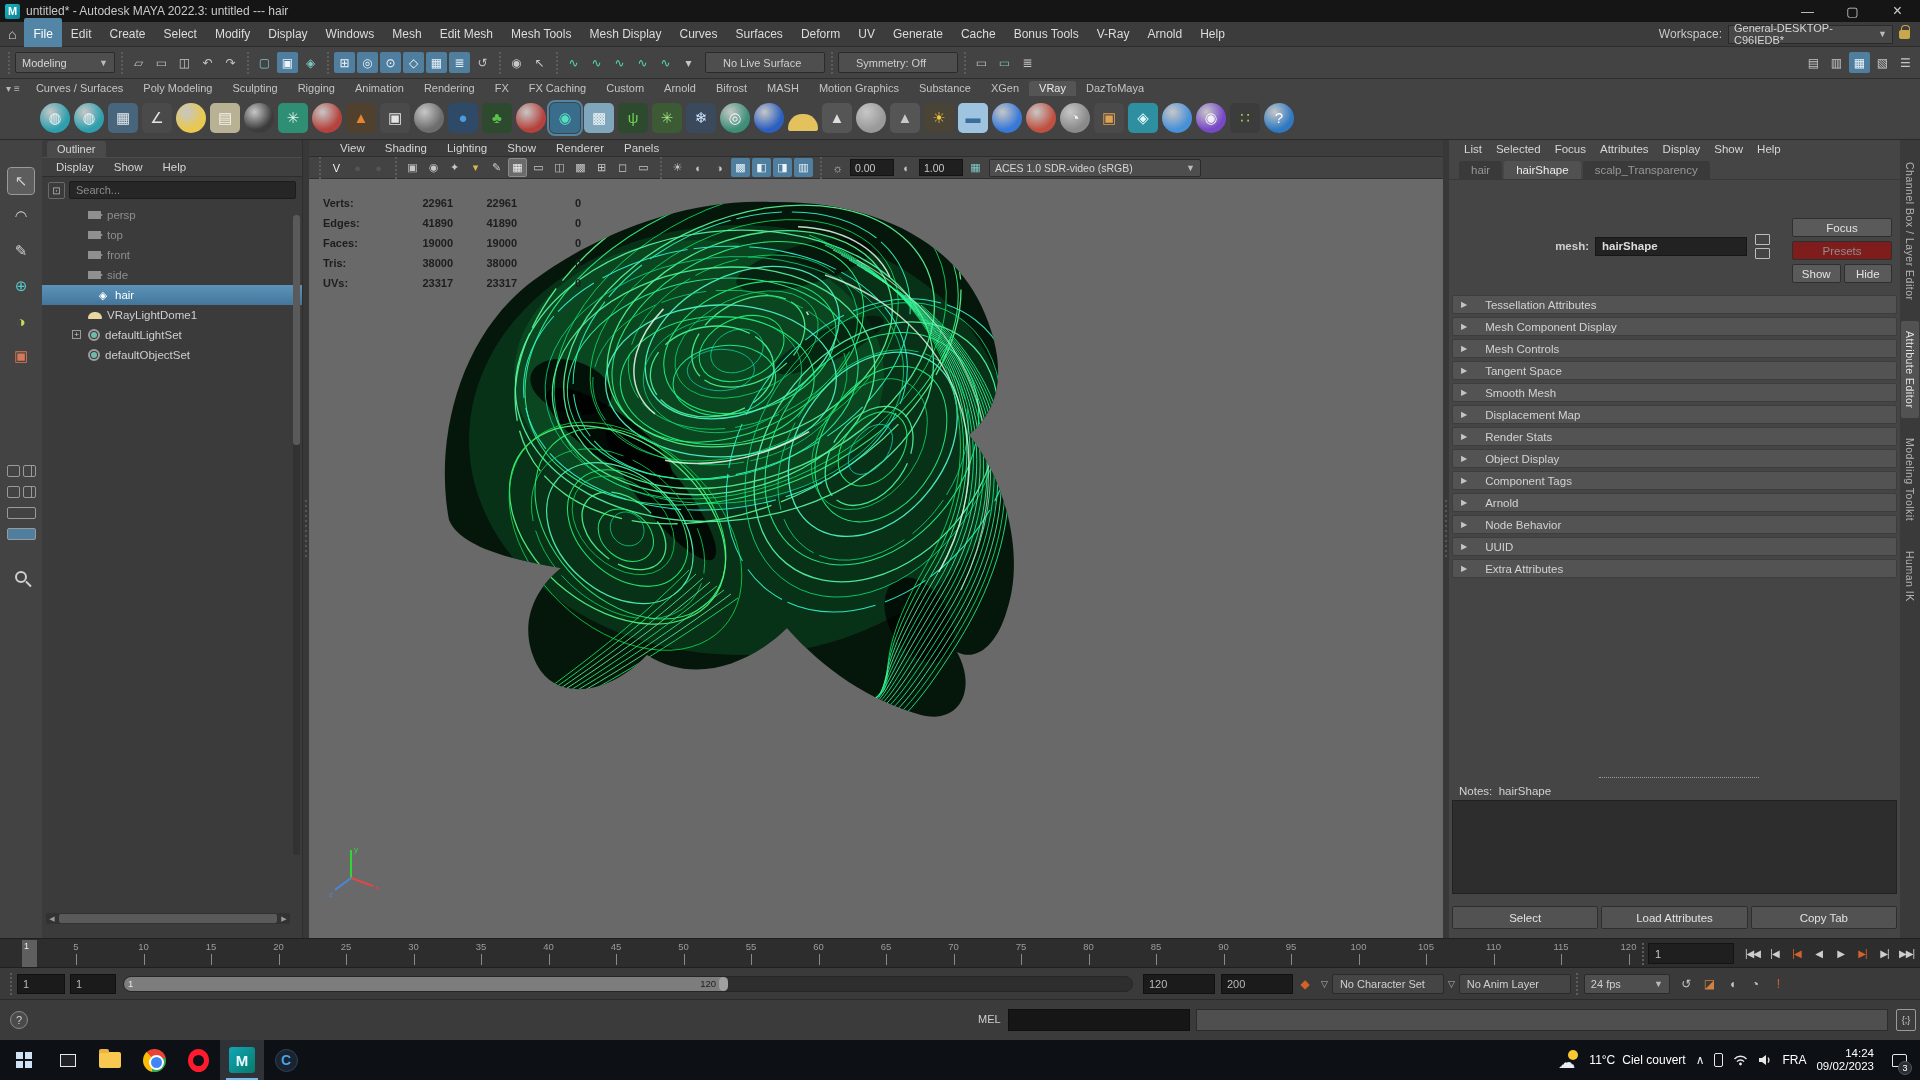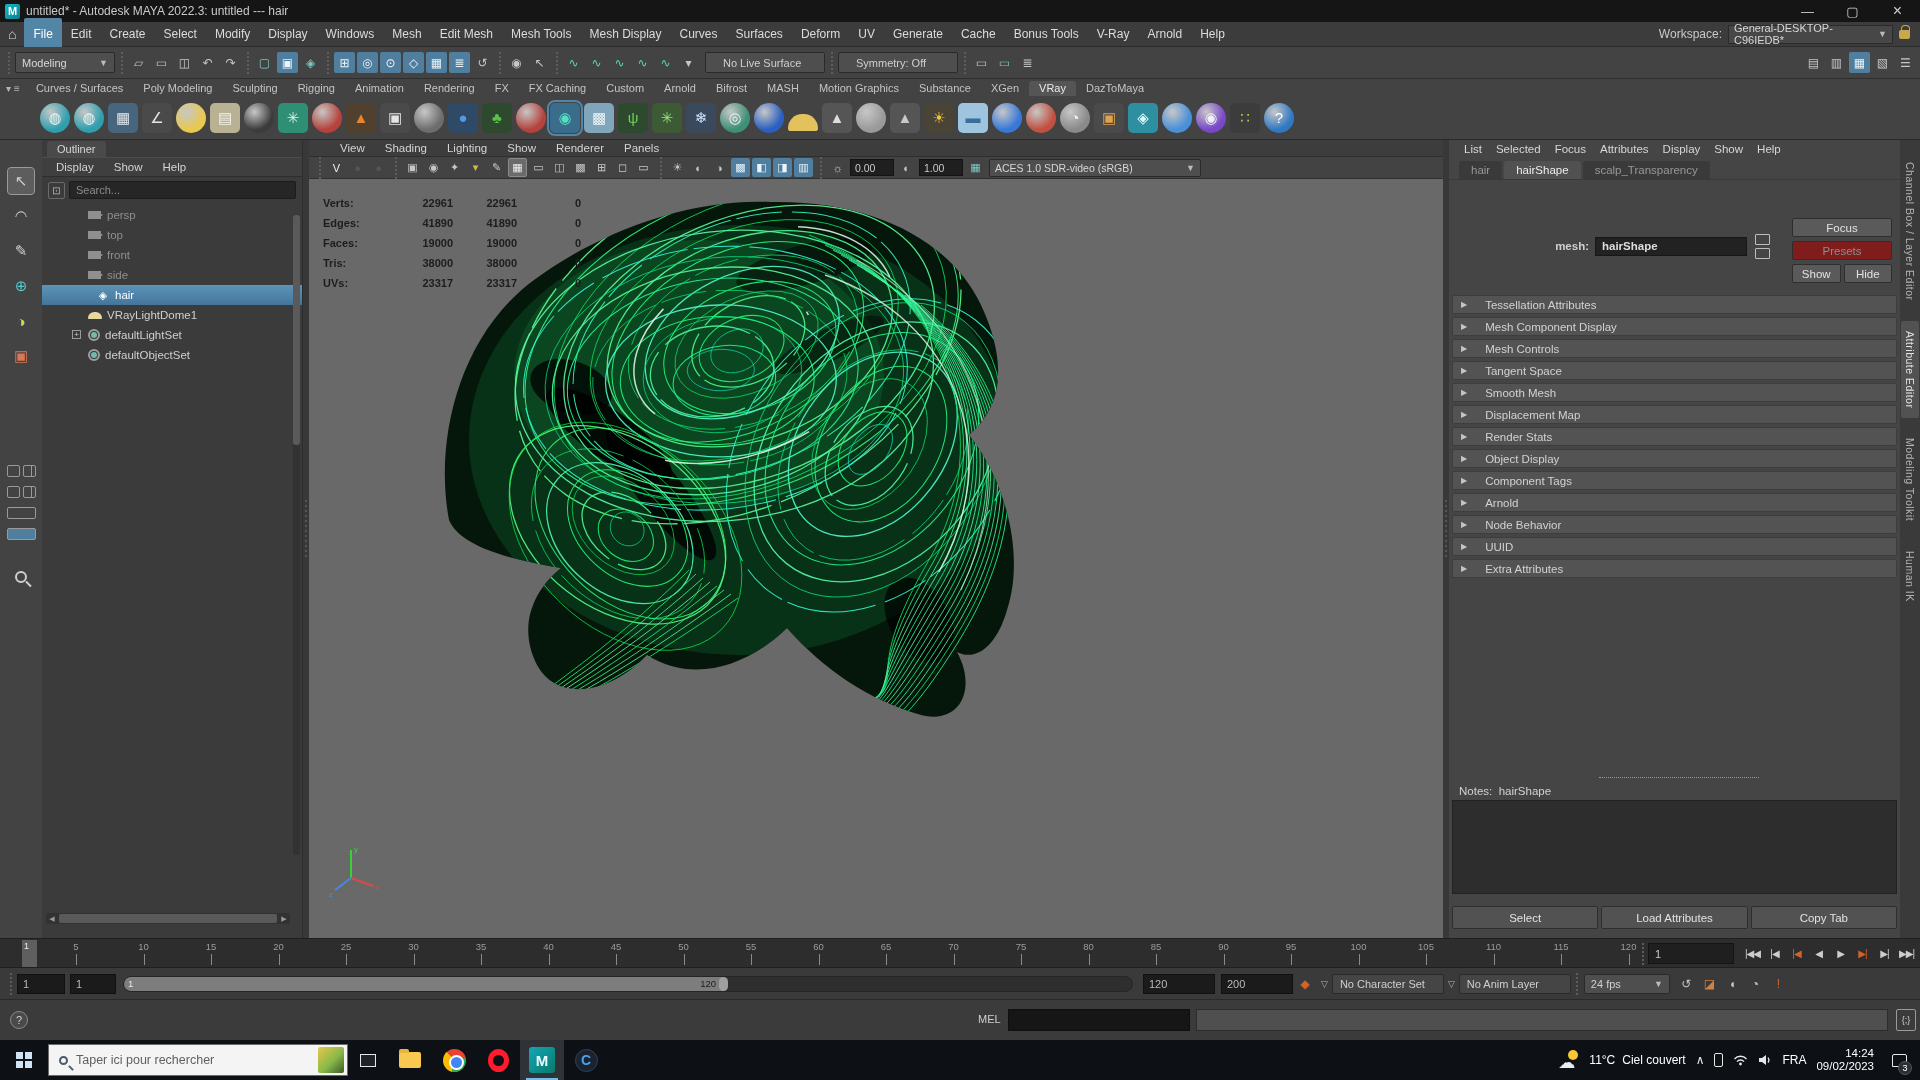--- a/index.html
+++ b/index.html
@@ -871,25 +871,20 @@
     <span class="mel">MEL</span>
     <div class="cmdinput"></div>
     <div class="cmdoutput"></div>
     <div class="scripticon">{;}</div>
   </div>
 
   <div class="taskbar">
     <div class="startbtn">
         <div class="winlogo"></div>
       </div>
-    <div class="searchbox">
-      <div class="maglight"></div>
-      <span>Taper ici pour rechercher</span>
-      <div class="daily"></div>
-    </div>
     <div class="taskview">
         <div class="tv"></div>
       </div>
     <div style="display:flex;">
         <div class="appbtn">
           <div class="folder"></div>
         </div>
         <div class="appbtn">
           <div class="chrome"></div>
         </div>

